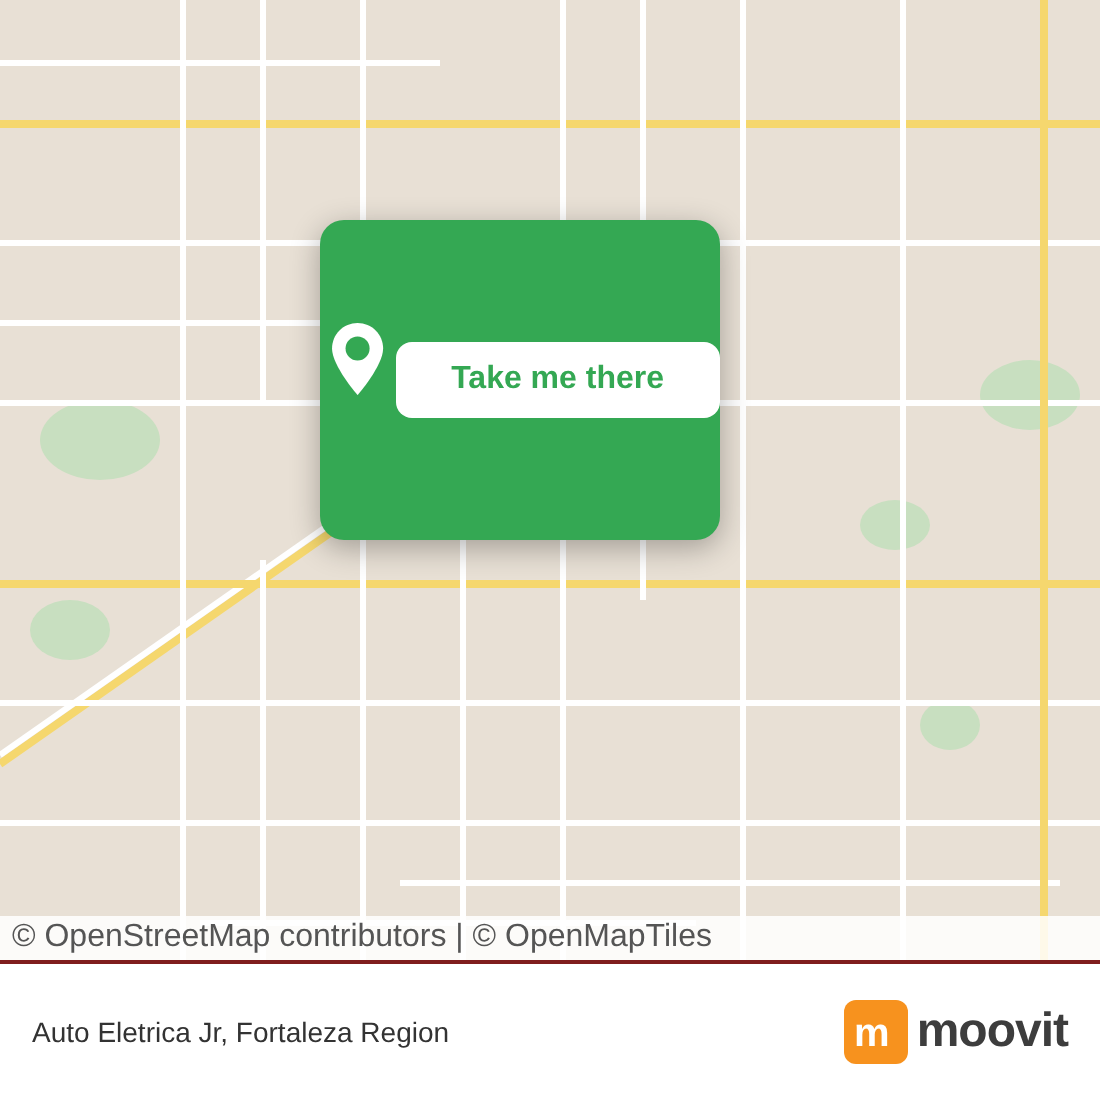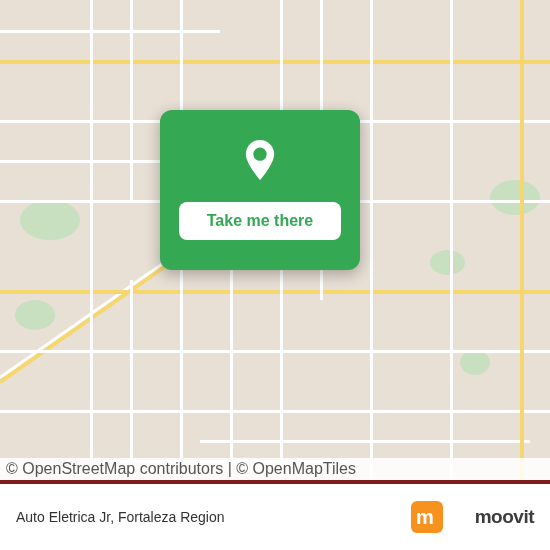--- a/index.html
+++ b/index.html
@@ -25,21 +25,21 @@
     
     .green-card {
       position: absolute;
       top: 110px;
       left: 160px;
       width: 200px;
       height: 160px;
       background: #34a853;
       border-radius: 12px;
       display: flex;
-      flex-direction: column;
+      flex-direction: row;
       align-items: center;
       justify-content: center;
       box-shadow: 0 4px 15px rgba(0,0,0,0.3);
       z-index: 10;
     }
 
     .pin-icon {
       width: 50px;
       height: 50px;
       margin-bottom: 12px;
@@ -72,46 +72,45 @@
 
     
     #bottom-bar {
       width: 550px;
       height: 70px;
       background: white;
       display: flex;
       align-items: center;
       justify-content: space-between;
       padding: 0 16px;
-      border-top: 4px solid #7f1d1d;
+      border-top: 2px solid #7f1d1d;
     }
 
     .bottom-title {
       font-size: 14px;
       color: #333;
       font-weight: 500;
     }
 
     .moovit-logo {
       display: flex;
       align-items: center;
       gap: 4px;
     }
 
     .moovit-m {
       width: 32px;
       height: 32px;
     }
 
     .moovit-text {
-      font-size: 19px;
+      font-size: 24px;
       font-weight: bold;
       color: #3d3d3d;
       letter-spacing: -0.5px;
-      margin-left: 28px;
     }
 
     
     .green-area {
       position: absolute;
       background: #c8dfc0;
       border-radius: 50%;
     }
 
     .road-h {

